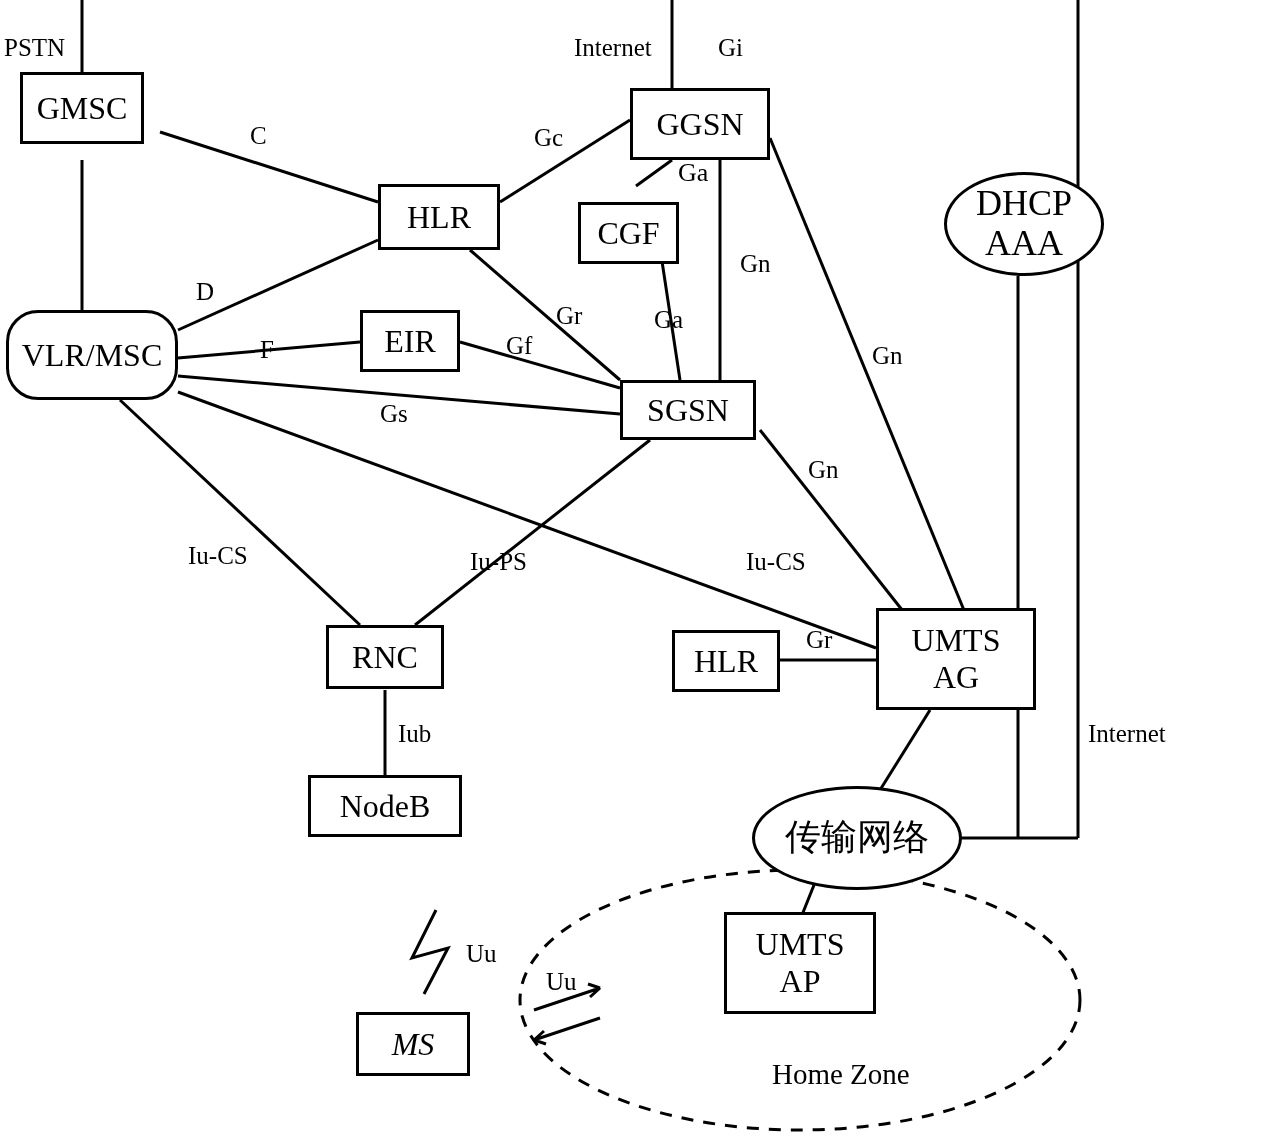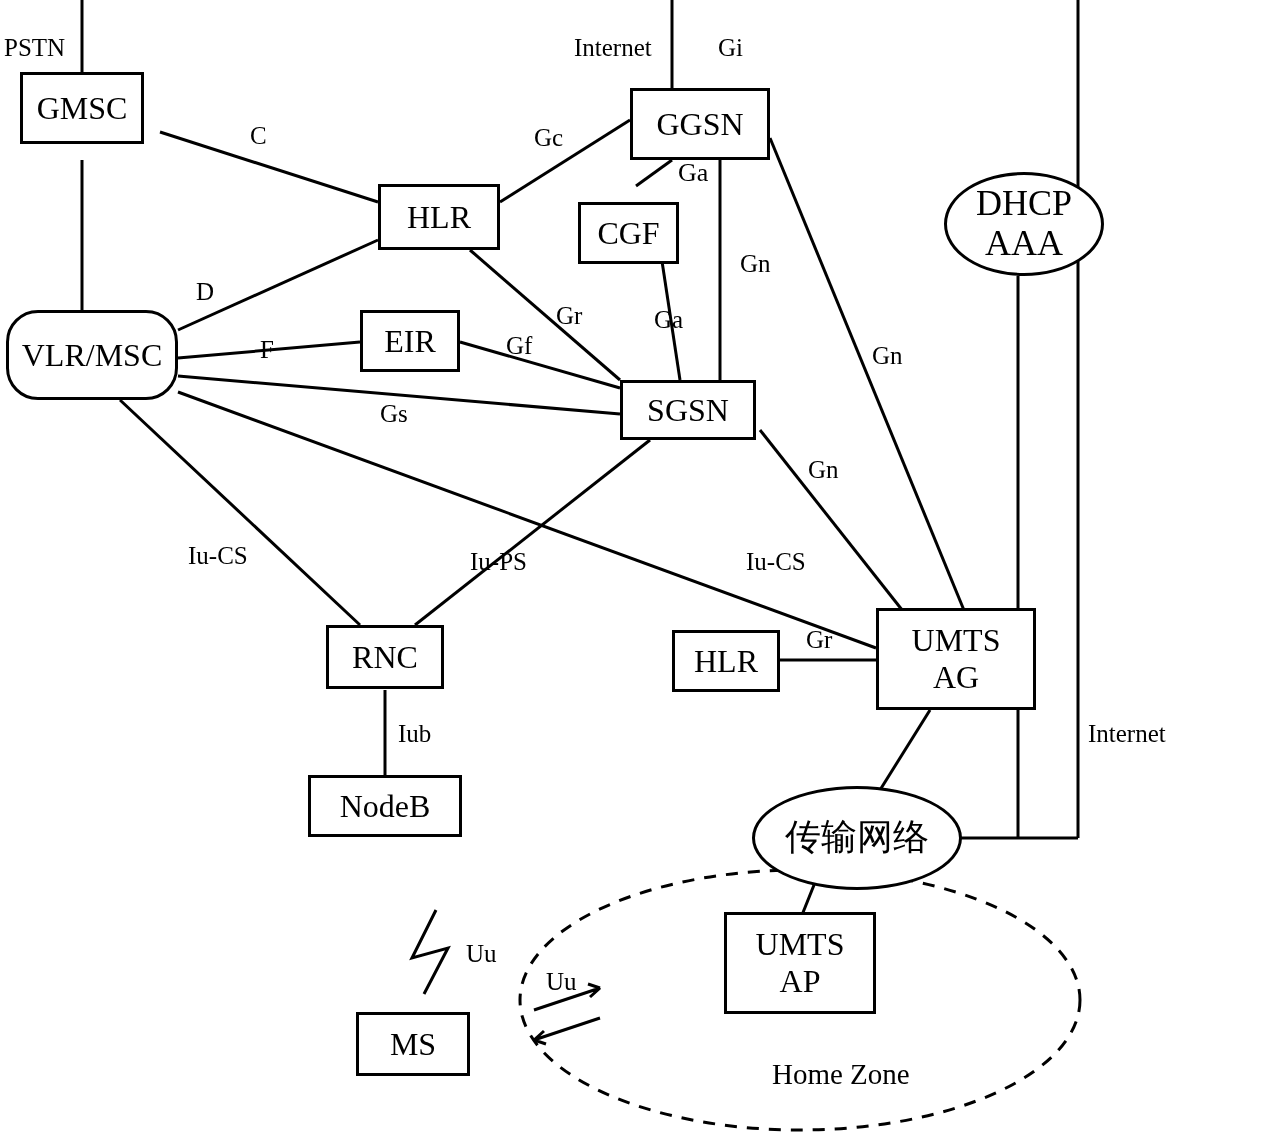--- a/index.html
+++ b/index.html
@@ -171,21 +171,21 @@
 
 <div class="node-ellipse" style="left:752px; top:786px; width:210px; height:104px;">
   <span>传输网络</span>
 </div>
 
 <div class="node-box" style="left:724px; top:912px; width:152px; height:102px; white-space:pre-line;">
   <span>UMTS
 AP</span>
 </div>
 
-<div class="node-box" style="left:356px; top:1012px; width:114px; height:64px;">
+<div class="node-box" style="left:356px; top:1012px; width:114px; height:64px;font-style:italic;">
   <span>MS</span>
 </div>
 
 <div class="label" style="left:4px; top:34px;">PSTN</div>
 <div class="label" style="left:574px; top:34px;">Internet</div>
 <div class="label" style="left:718px; top:34px;">Gi</div>
 <div class="label" style="left:250px; top:122px;">C</div>
 <div class="label" style="left:534px; top:124px;">Gc</div>
 <div class="label" style="left:678px; top:158px; font-size:26px;">Ga</div>
 <div class="label" style="left:740px; top:250px;">Gn</div>

